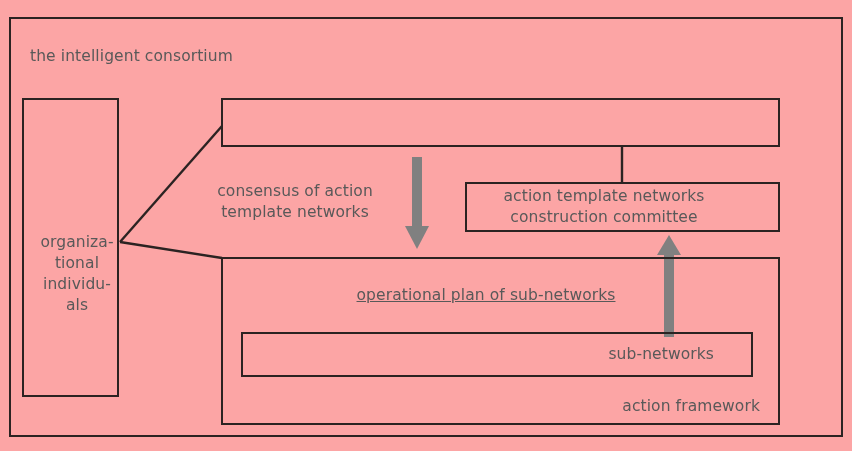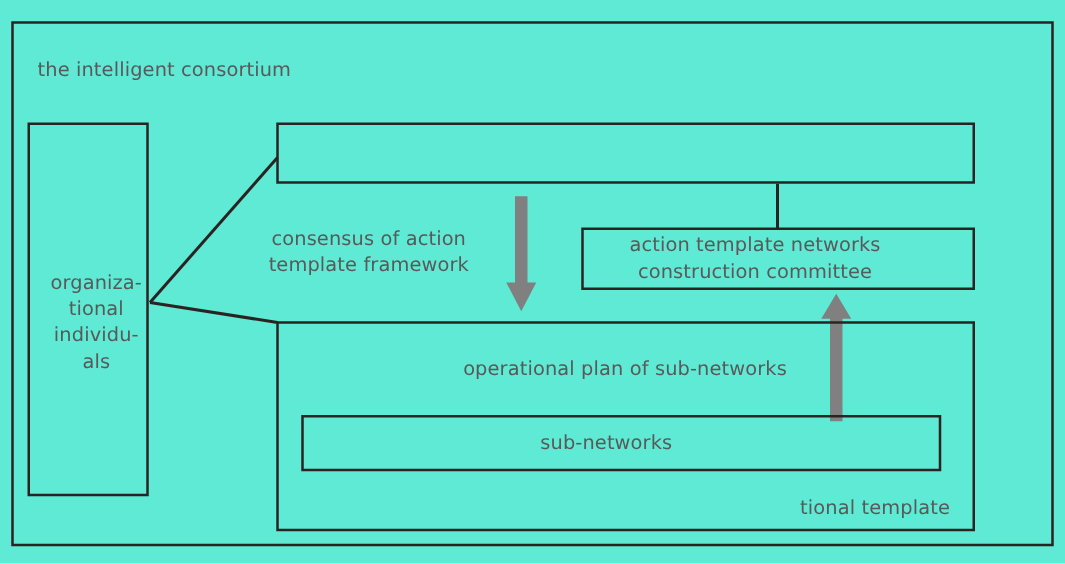--- a/index.html
+++ b/index.html
@@ -8,21 +8,21 @@
     padding: 0;
     background: #ffffff;
   }
   body {
     font-family: "DejaVu Sans", "Liberation Sans", sans-serif;
   }
   #diagram-root {
     position: relative;
     width: 852px;
     height: 451px;
-    background: #5eead4;
+    background: #fca5a5;
     overflow: hidden;
   }
   .svg-layer {
     position: absolute;
     left: 0;
     top: 0;
     width: 852px;
     height: 451px;
   }
   .node-box {
@@ -53,21 +53,21 @@
     text-align: left;
   }
   #individuals-box {
     left: 22px;
     top: 98px;
     width: 97px;
     height: 299px;
   }
   #individuals-label {
     left: 24px;
-    top: 216px;
+    top: 232px;
     width: 106px;
   }
   #org-template-box {
     left: 221px;
     top: 98px;
     width: 559px;
     height: 49px;
   }
   #org-template-label {
     left: 221px;
@@ -91,34 +91,36 @@
     width: 559px;
     height: 168px;
   }
   #action-template-label {
     left: 520px;
     top: 396px;
     width: 240px;
     text-align: right;
   }
   #operational-plan-label {
-    left: 290px;
+    left: 276px;
     top: 285px;
     width: 420px;
+    text-decoration: underline;
   }
   #subnetworks-box {
     left: 241px;
     top: 332px;
     width: 512px;
     height: 45px;
   }
   #subnetworks-label {
-    left: 241px;
+    left: 226px;
     top: 344px;
     width: 488px;
+    text-align: right;
   }
   #consensus-label {
     left: 197px;
     top: 181px;
     width: 196px;
   }
 </style>
 </head>
 <body>
 
@@ -149,26 +151,26 @@
 
   <div class="node-box" id="individuals-box"></div>
   <div class="node-label" id="individuals-label">organiza-
 tional
 individu-
 als</div>
 
   <div class="node-box" id="org-template-box"></div>
 
   <div class="node-label" id="consensus-label">consensus of action
-template framework</div>
+template networks</div>
 
   <div class="node-box" id="committee-box"></div>
   <div class="node-label" id="committee-label">action template networks
 construction committee</div>
 
   <div class="node-box" id="action-template-box"></div>
   <div class="node-label" id="operational-plan-label">operational plan of sub-networks</div>
-  <div class="node-label" id="action-template-label">tional template</div>
+  <div class="node-label" id="action-template-label">action framework</div>
 
   <div class="node-box" id="subnetworks-box"></div>
   <div class="node-label" id="subnetworks-label">sub-networks</div>
 
 </div>
 
 </body></html>

